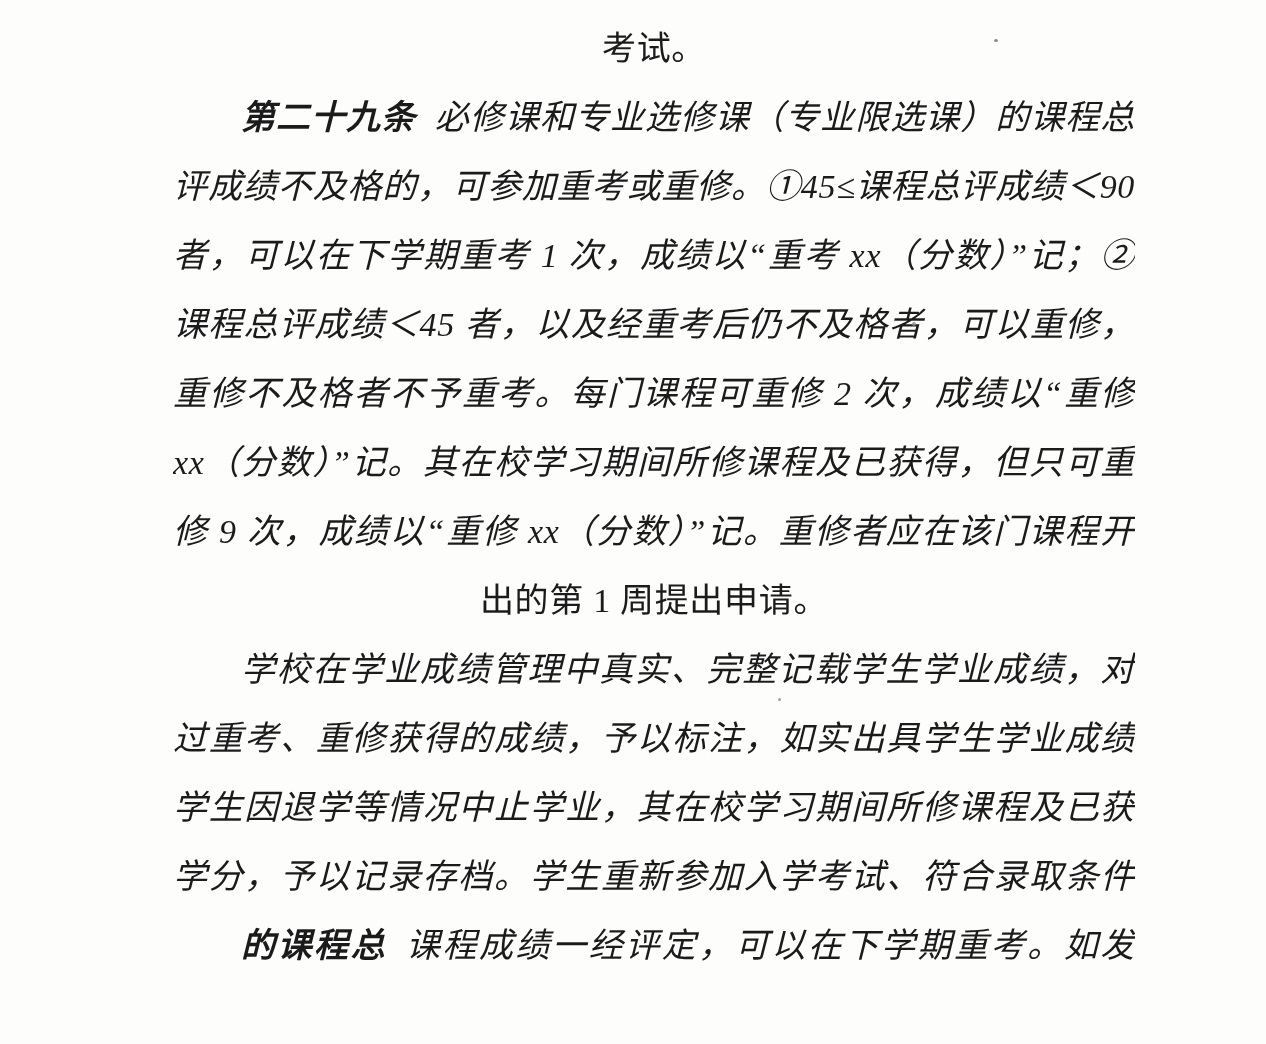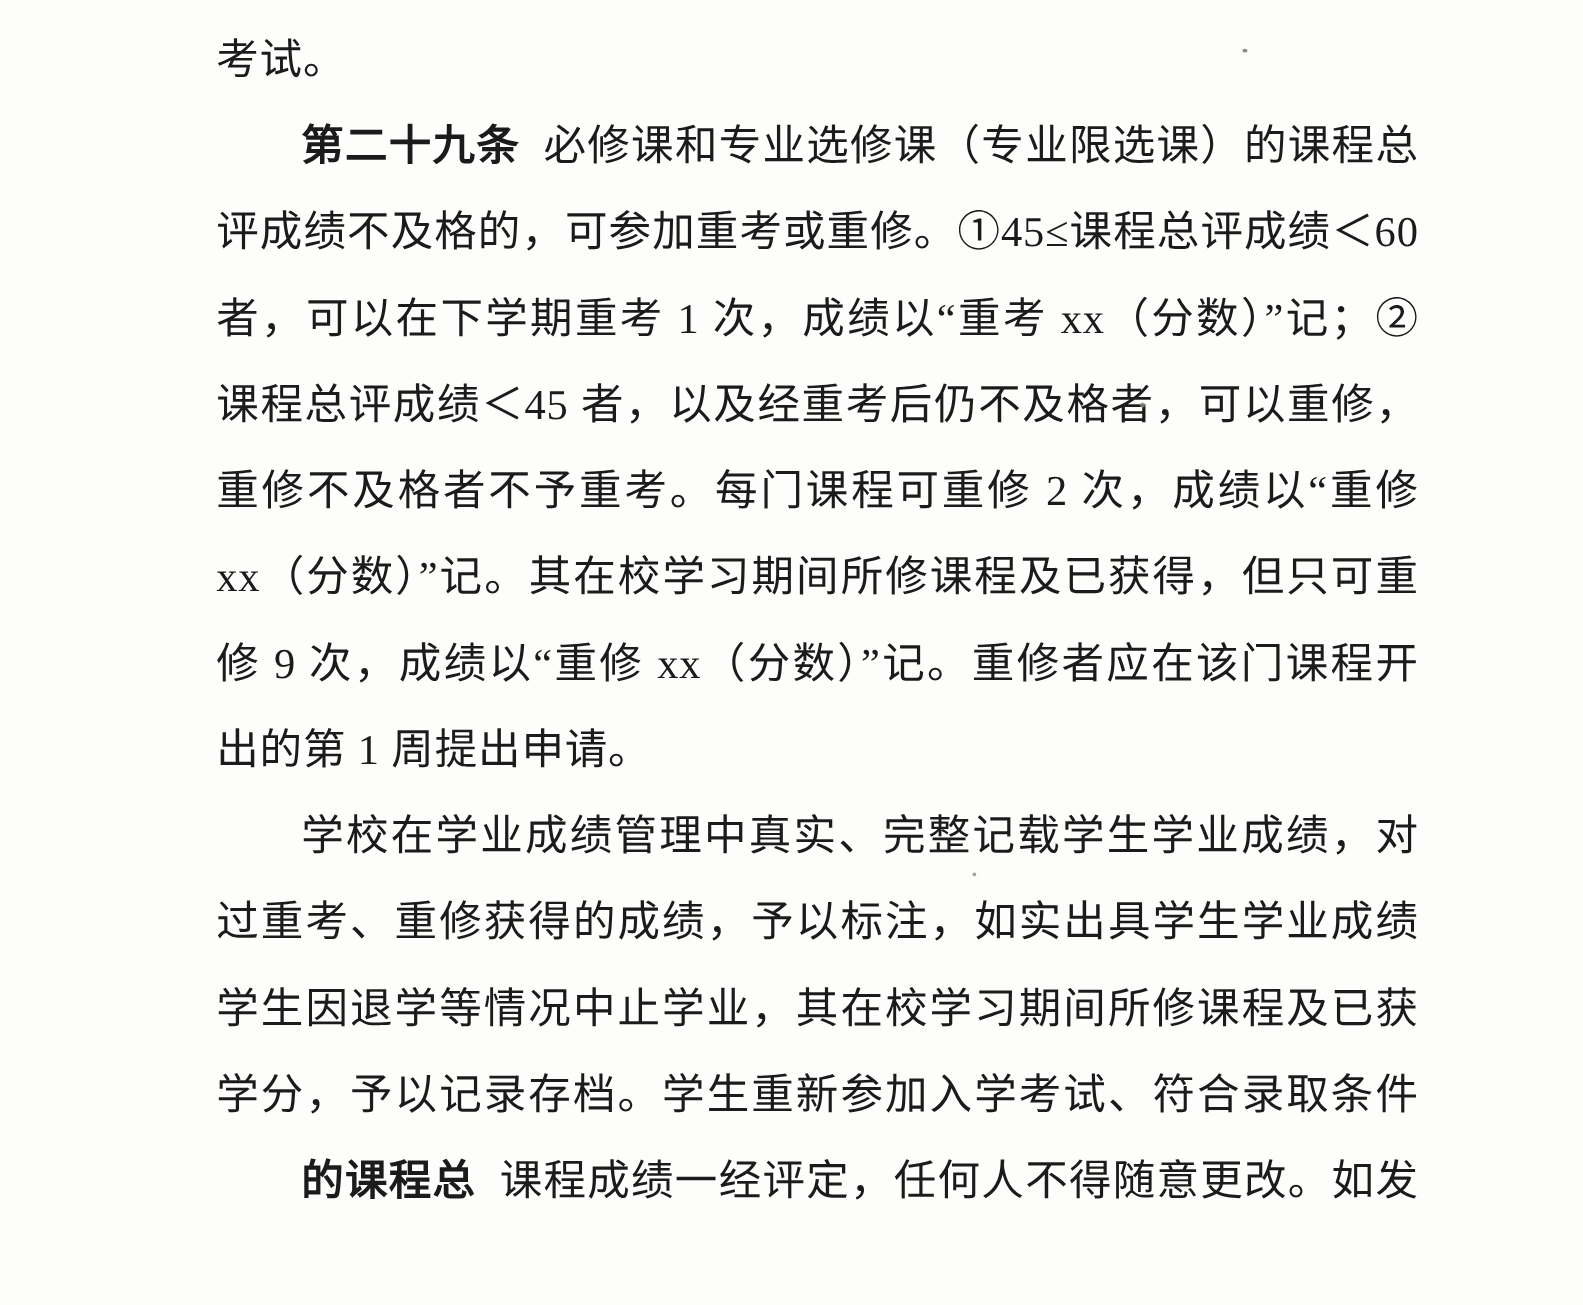--- a/index.html
+++ b/index.html
@@ -17,26 +17,28 @@
     left: 173px;
     top: 14px;
     width: 962px;
   }
   .line {
     font-size: 34px;
     line-height: 69px;
     height: 69px;
     letter-spacing: 0.02em;
     white-space: nowrap;
+    text-align: center;
   }
   .line.fill {
     white-space: normal;
     text-align: justify;
     text-align-last: justify;
     overflow: hidden;
+    font-style: italic;
   }
   .line.indent { text-indent: 68px; }
   .head { font-weight: bold; margin-right: 0.55em; }
   .speck {
     position: absolute;
     background: #8b8b8b;
     border-radius: 50%;
   }
   #speck1 { left: 994px; top: 39px;  width: 4px; height: 3px; }
   #speck2 { left: 912px; top: 322px; width: 4px; height: 4px; opacity: .8; }
@@ -44,21 +46,21 @@
 </style>
 </head>
 <body>
 
 <div class="doc">
 
   <div class="line"><span>考试。</span></div>
 
   <div class="line fill indent"><span class="head">第二十九条</span><span>必修课和专业选修课（专业限选课）的课程总</span></div>
 
-  <div class="line fill"><span>评成绩不及格的，可参加重考或重修。①45≤课程总评成绩＜60</span></div>
+  <div class="line fill"><span>评成绩不及格的，可参加重考或重修。①45≤课程总评成绩＜90</span></div>
 
   <div class="line fill"><span>者，可以在下学期重考 1 次，成绩以“重考 xx（分数）”记；②</span></div>
 
   <div class="line fill"><span>课程总评成绩＜45 者，以及经重考后仍不及格者，可以重修，</span></div>
 
   <div class="line fill"><span>重修不及格者不予重考。每门课程可重修 2 次，成绩以“重修</span></div>
 
   <div class="line fill"><span>xx（分数）”记。其在校学习期间所修课程及已获得，但只可重</span></div>
 
   <div class="line fill"><span>修 9 次，成绩以“重修 xx（分数）”记。重修者应在该门课程开</span></div>
@@ -67,19 +69,19 @@
 
   <div class="line fill indent"><span>学校在学业成绩管理中真实、完整记载学生学业成绩，对通</span></div>
 
   <div class="line fill"><span>过重考、重修获得的成绩，予以标注，如实出具学生学业成绩单。</span></div>
 
   <div class="line fill"><span>学生因退学等情况中止学业，其在校学习期间所修课程及已获得</span></div>
 
   <div class="line fill"><span>学分，予以记录存档。学生重新参加入学考试、符合录取条件并</span></div>
 
 
-  <div class="line fill indent"><span class="head">的课程总</span><span>课程成绩一经评定，任何人不得随意更改。如发</span></div>
+  <div class="line fill indent"><span class="head">的课程总</span><span>课程成绩一经评定，可以在下学期重考。如发</span></div>
 
 </div>
 
 <div class="speck" id="speck1"></div>
 <div class="speck" id="speck2"></div>
 <div class="speck" id="speck3"></div>
 
 </body></html>

